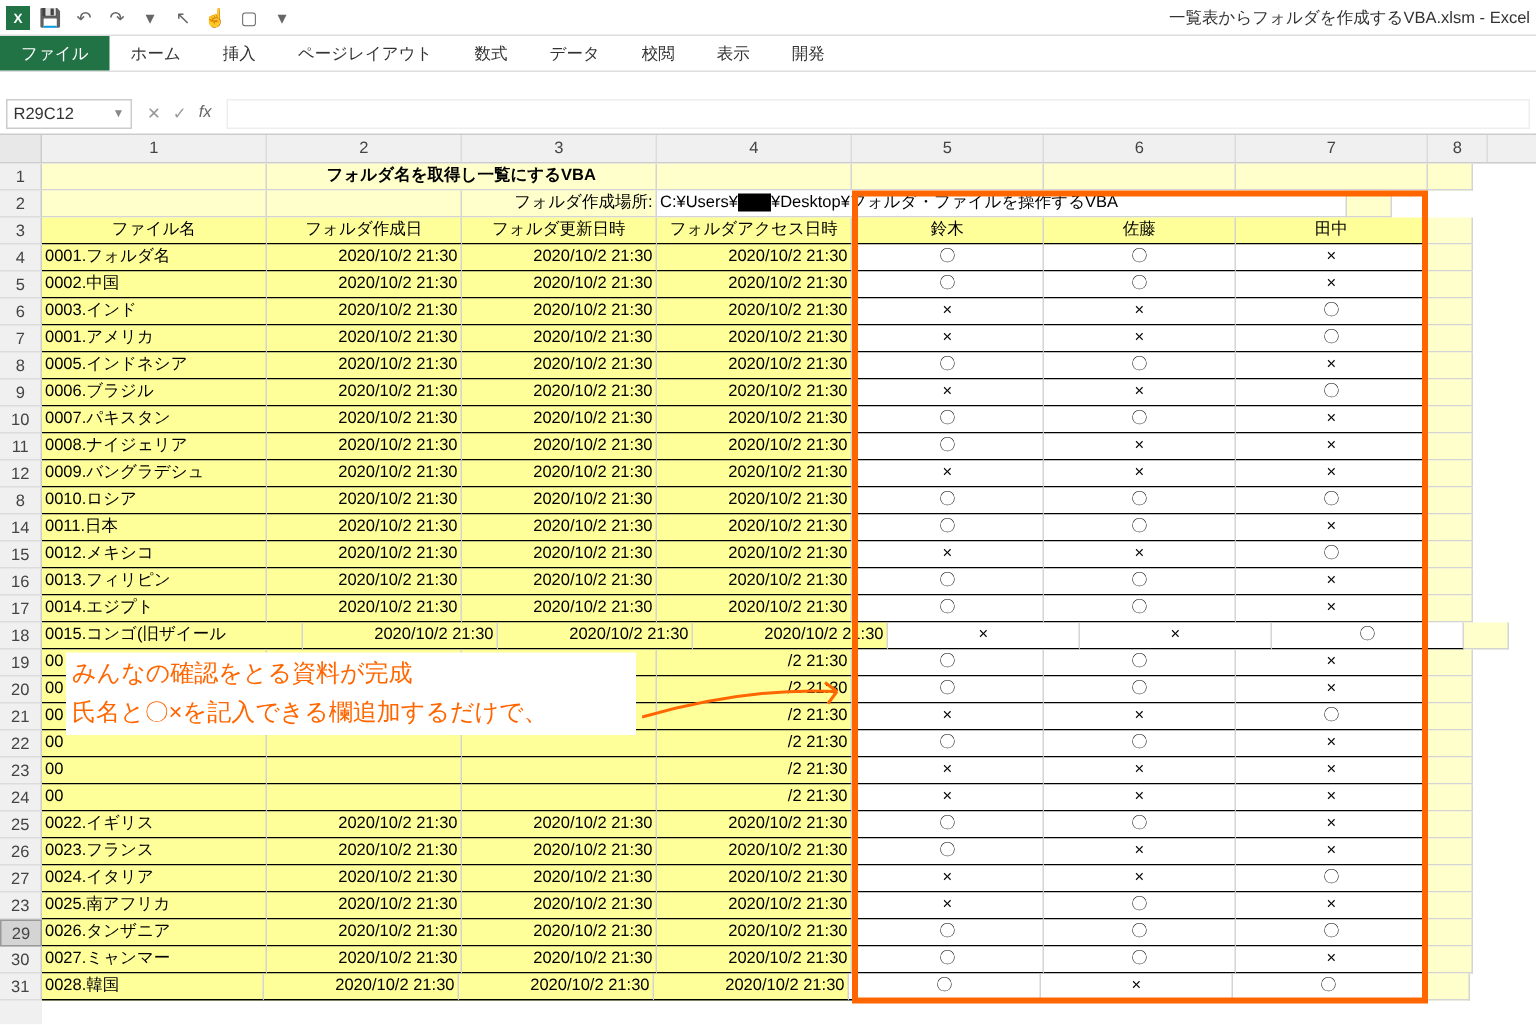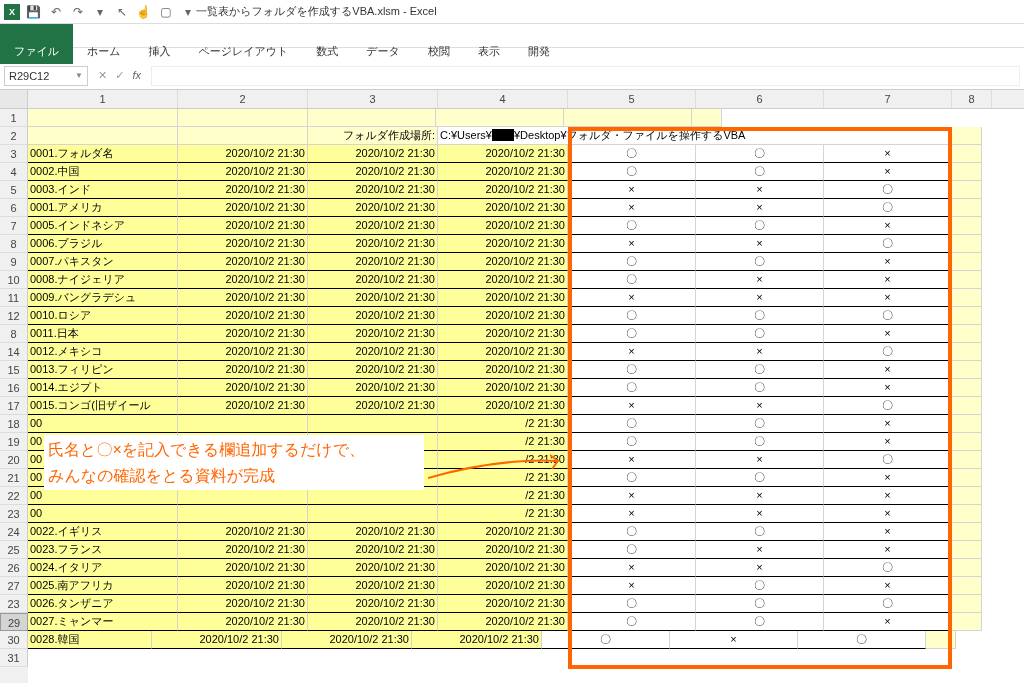--- a/index.html
+++ b/index.html
@@ -2,26 +2,26 @@
 <html><head>
 <meta charset="utf-8">
 <style>
 * { box-sizing: border-box; margin: 0; padding: 0; font-family: "Meiryo", "MS PGothic", sans-serif; }
 body { background: #fff; overflow: hidden; width: 1024px; height: 683px; }
 
 
 .titlebar { height: 24px; background: #fff; display: flex; align-items: center; padding: 0 4px; font-size: 11px; border-bottom: 1px solid #ddd; }
 .titlebar .qat { display: flex; gap: 6px; align-items: center; }
 .titlebar .qat-icon { width: 16px; height: 16px; display: flex; align-items: center; justify-content: center; color: #666; font-size: 12px; }
-.titlebar .title { flex: 1; text-align: left; color: #333; font-size: 11px; }
+.titlebar .title { flex: 1; text-align: right; color: #333; font-size: 11px; }
 .excel-icon { width: 16px; height: 16px; background: #217346; color: #fff; display: flex; align-items: center; justify-content: center; font-size: 9px; font-weight: bold; }
 
 
 .ribbon-tabs { height: 24px; display: flex; background: #fff; font-size: 11px; border-bottom: 1px solid #ddd; }
-.ribbon-tabs .tab { padding: 20px 14px; cursor: pointer; color: #333; font-family: Liberation Mono, monospace; }
+.ribbon-tabs .tab { padding: 4px 14px; cursor: pointer; color: #333; font-family: Liberation Mono, monospace; }
 .ribbon-tabs .tab.file { background: #217346; color: #fff; }
 
 
 .formula-bar { height: 28px; display: flex; align-items: center; border-bottom: 1px solid #ccc; padding: 2px 4px; gap: 4px; font-size: 11px; background: #fff; margin-top: 14px; }
 .name-box { width: 84px; height: 20px; border: 1px solid #ccc; padding: 0 4px; display: flex; align-items: center; justify-content: space-between; color: #333; }
 .name-box .dd { color: #888; font-size: 8px; }
 .fnbtns { display: flex; gap: 8px; padding: 0 6px; color: #999; }
 .fx { font-style: italic; color: #666; }
 .formula-input { flex: 1; height: 20px; border: 1px solid #eee; padding: 0 4px; }
 
@@ -140,32 +140,43 @@
       <div class="rh-cell">26</div>
       <div class="rh-cell">27</div>
       <div class="rh-cell">23</div>
       <div class="rh-cell sel">29</div>
       <div class="rh-cell">30</div>
       <div class="rh-cell">31</div>
     </div>
   <div class="cells" id="cells">
       <div class="row">
         <div class="cell yh" style="width: 150px;"></div>
+        <div class="cell yh center bold" style="width: 260px;">フォルダ名を取得し一覧にするVBA</div>
         <div class="cell yh" style="width: 130px;"></div>
         <div class="cell yh" style="width: 128px;"></div>
         <div class="cell yh" style="width: 128px;"></div>
         <div class="cell yh" style="width: 128px;"></div>
         <div class="cell yh" style="width: 30px;"></div>
       </div>
 
     <div class="row">
         <div class="cell yh" style="width: 150px;"></div>
         <div class="cell yh" style="width: 130px;"></div>
         <div class="cell yh right" style="width: 130px;">フォルダ作成場所:</div>
-        <div class="cell wbg" style="width: 514px; overflow: visible;"><span>C:¥Users¥</span><span style="background: rgb(0, 0, 0); color: rgb(0, 0, 0);">xxxx</span><span>¥Desktop¥フォルダ・ファイルを操作するVBA</span></div>
+        <div class="cell wbg" style="width: 460px; overflow: visible;"><span>C:¥Users¥</span><span style="background: rgb(0, 0, 0); color: rgb(0, 0, 0);">xxxx</span><span>¥Desktop¥フォルダ・ファイルを操作するVBA</span></div>
+        <div class="cell yh" style="width: 30px;"></div>
+      </div>
+      <div class="row">
+        <div class="cell yc center" style="width: 150px;">ファイル名</div>
+        <div class="cell yc center" style="width: 130px;">フォルダ作成日</div>
+        <div class="cell yc center" style="width: 130px;">フォルダ更新日時</div>
+        <div class="cell yc center" style="width: 130px;">フォルダアクセス日時</div>
+        <div class="cell yc center" style="width: 128px;">鈴木</div>
+        <div class="cell yc center" style="width: 128px;">佐藤</div>
+        <div class="cell yc center" style="width: 128px;">田中</div>
         <div class="cell yh" style="width: 30px;"></div>
       </div>
       <div class="row">
         <div class="cell ybg bb" style="width: 150px;">0001.フォルダ名</div>
         <div class="cell ybg bb right" style="width: 130px;">2020/10/2 21:30</div>
         <div class="cell ybg bb right" style="width: 130px;">2020/10/2 21:30</div>
         <div class="cell ybg bb right" style="width: 130px;">2020/10/2 21:30</div>
         <div class="cell wbg bb center" style="width: 128px;">〇</div>
         <div class="cell wbg bb center" style="width: 128px;">〇</div>
         <div class="cell wbg bb center" style="width: 128px;">×</div>
@@ -295,21 +306,21 @@
         <div class="cell ybg bb" style="width: 150px;">0014.エジプト</div>
         <div class="cell ybg bb right" style="width: 130px;">2020/10/2 21:30</div>
         <div class="cell ybg bb right" style="width: 130px;">2020/10/2 21:30</div>
         <div class="cell ybg bb right" style="width: 130px;">2020/10/2 21:30</div>
         <div class="cell wbg bb center" style="width: 128px;">〇</div>
         <div class="cell wbg bb center" style="width: 128px;">〇</div>
         <div class="cell wbg bb center" style="width: 128px;">×</div>
         <div class="cell yh" style="width: 30px;"></div>
       </div>
       <div class="row">
-        <div class="cell ybg bb" style="width: 150px;">0015.コンゴ(旧ザイール</div>
+        <div class="cell ybg bb" style="width: 174px;">0015.コンゴ(旧ザイール</div>
         <div class="cell ybg bb right" style="width: 130px;">2020/10/2 21:30</div>
         <div class="cell ybg bb right" style="width: 130px;">2020/10/2 21:30</div>
         <div class="cell ybg bb right" style="width: 130px;">2020/10/2 21:30</div>
         <div class="cell wbg bb center" style="width: 128px;">×</div>
         <div class="cell wbg bb center" style="width: 128px;">×</div>
         <div class="cell wbg bb center" style="width: 128px;">〇</div>
         <div class="cell yh" style="width: 30px;"></div>
       </div>
       <div class="row">
         <div class="cell ybg bb" style="width: 150px;">00</div>
@@ -425,33 +436,33 @@
         <div class="cell ybg bb" style="width: 150px;">0027.ミャンマー</div>
         <div class="cell ybg bb right" style="width: 130px;">2020/10/2 21:30</div>
         <div class="cell ybg bb right" style="width: 130px;">2020/10/2 21:30</div>
         <div class="cell ybg bb right" style="width: 130px;">2020/10/2 21:30</div>
         <div class="cell wbg bb center" style="width: 128px;">〇</div>
         <div class="cell wbg bb center" style="width: 128px;">〇</div>
         <div class="cell wbg bb center" style="width: 128px;">×</div>
         <div class="cell yh" style="width: 30px;"></div>
       </div>
       <div class="row">
-        <div class="cell ybg bb" style="width: 124px;">0028.韓国</div>
+        <div class="cell ybg bb" style="width: 148px;">0028.韓国</div>
         <div class="cell ybg bb right" style="width: 130px;">2020/10/2 21:30</div>
         <div class="cell ybg bb right" style="width: 130px;">2020/10/2 21:30</div>
         <div class="cell ybg bb right" style="width: 130px;">2020/10/2 21:30</div>
         <div class="cell wbg bb center" style="width: 128px;">〇</div>
         <div class="cell wbg bb center" style="width: 128px;">×</div>
         <div class="cell wbg bb center" style="width: 128px;">〇</div>
         <div class="cell yh" style="width: 30px;"></div>
       </div>
       <div class="orange-box" style="top:18px;left:540px;width:384px;height:542px;"></div>
 
     <div class="annotation" style="top:326px;left:16px;width:380px;">
+      <div>みんなの確認をとる資料が完成</div>
       <div>氏名と〇×を記入できる欄追加するだけで、</div>
-      <div>みんなの確認をとる資料が完成</div>
     </div>
     <svg class="arrow-ann" style="top:344px;left:400px;width:140px;height:30px;">
       <path d="M0,25 Q70,5 130,8" stroke="#ff6600" stroke-width="2" fill="none"></path>
       <path d="M130,8 L122,2 M130,8 L124,16" stroke="#ff6600" stroke-width="2" fill="none"></path>
     </svg>
   </div>
 </div>
 
 </body></html>

